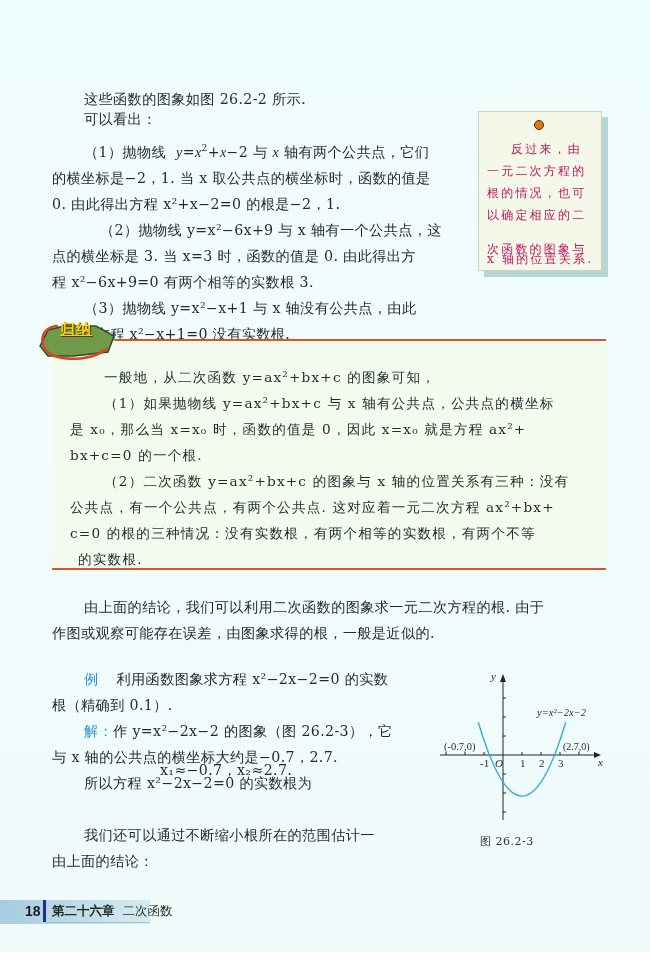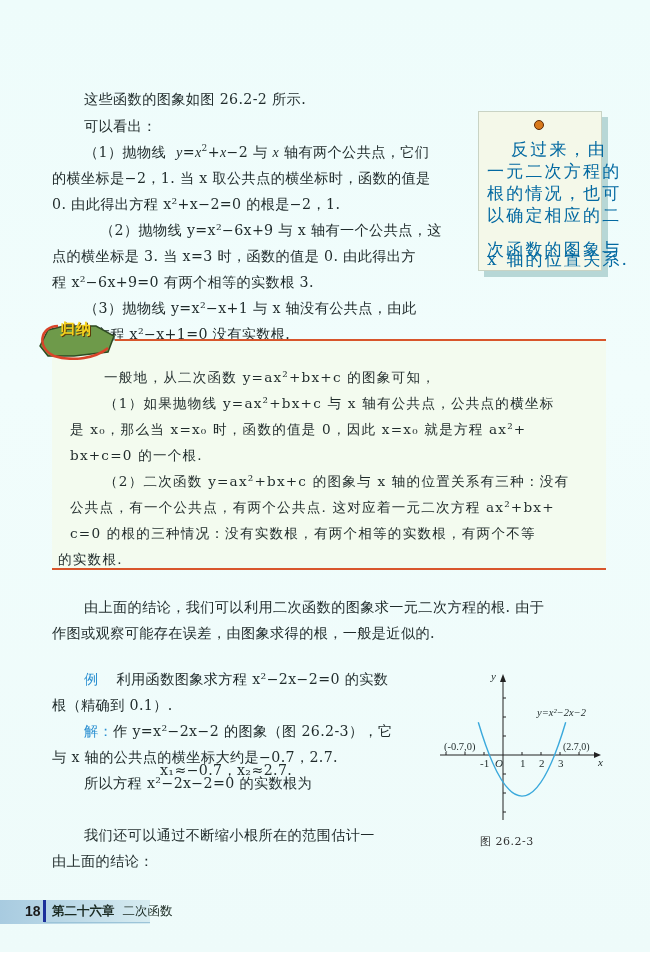--- a/index.html
+++ b/index.html
@@ -24,42 +24,42 @@
   .note {
     position:absolute; left:478px; top:111px; width:122px; height:158px;
     background:#f4f8e9; border:1px solid #c9d3c4;
     box-shadow: 6px 6px 0 #b7d7d6;
   }
   .pin {
     position:absolute; left:55px; top:8px; width:8px; height:8px; border-radius:50%;
     background:#d8791b; border:1px solid #5a2a08;
   }
   .note-line {
-    position:absolute; left:8px; font-size:17px; letter-spacing:2.2px;
-    line-height:18px; white-space:nowrap; color:#0369a1;
+    position:absolute; left:8px; font-size:12px; letter-spacing:2.2px;
+    line-height:18px; white-space:nowrap; color:#be185d;
   }
 
   
   .summary {
     position:absolute; left:52px; top:341px; width:554px; height:229px;
     background:#f3fbef;
   }
   .summary-topbar {
     position:absolute; left:115px; top:339px; width:491px; height:2px; background:#d8552b;
   }
   .summary-bottombar {
     position:absolute; left:52px; top:568px; width:554px; height:2px; background:#d8552b;
   }
   .badge {
     position:absolute; left:34px; top:318px; width:84px; height:42px;
   }
   .badge-label {
     position:absolute; left:60px; top:320px; font-size:15px; font-weight:bold;
     color:#f6d21c; font-family:"DejaVu Sans","Liberation Sans",sans-serif;
-    text-shadow: 1px 1px 0 #5a3a0a; letter-spacing:1px;
+    text-shadow: 1px 1px 0 #5a3a0a; letter-spacing:1px;text-decoration:underline;
   }
   .s-line { position:absolute; font-size:13.6px; line-height:20px; white-space:nowrap; letter-spacing:1.2px; }
 
   .blue-label { color:#2a8fd1; }
 
   
   .figure { position:absolute; left:430px; top:660px; width:200px; height:200px; }
   .fig-caption { position:absolute; left:480px; top:834px; font-size:11px; color:#333; letter-spacing:0.5px;}
 
   
@@ -78,21 +78,21 @@
     font-family:"DejaVu Sans","Liberation Sans",sans-serif; color:#1a2a22; white-space:nowrap;
   }
   .chapter .sub { font-weight:normal; margin-left:8px; }
 </style>
 </head>
 <body>
 
 <div class="page">
 
   <div class="line" style="left:84px;top:89px;">这些函数的图象如图 26.2-2 所示.</div>
-  <div class="line" style="left:84px;top:116px;">可以看出：</div>
+  <div class="line" style="left:84px;top:109px;">可以看出：</div>
 
   <div class="line" style="left:84px;top:142px;">（1）抛物线 </div>
   <div class="line" style="left:176px;top:142px;"><span class="math">y</span>=<span class="math">x</span><sup>2</sup>+<span class="math">x</span>−2 与 <span class="math">x</span> 轴有两个公共点，它们</div>
   <div class="line" style="left:52px;top:168px;">的横坐标是−2，1. 当 x 取公共点的横坐标时，函数的值是</div>
   <div class="line" style="left:52px;top:194px;">0. 由此得出方程 x²+x−2=0 的根是−2，1.</div>
 
   <div class="line" style="left:84px;top:220px;margin-left:16px;">（2）抛物线 y=x²−6x+9 与 x 轴有一个公共点，这</div>
   <div class="line" style="left:52px;top:246px;">点的横坐标是 3. 当 x=3 时，函数的值是 0. 由此得出方</div>
   <div class="line" style="left:52px;top:272px;">程 x²−6x+9=0 有两个相等的实数根 3.</div>
 
@@ -118,21 +118,21 @@
   </svg>
   <div class="badge-label">归纳</div>
 
   <div class="s-line" style="left:104px;top:367px;">一般地，从二次函数 y=ax²+bx+c 的图象可知，</div>
   <div class="s-line" style="left:104px;top:393px;">（1）如果抛物线 y=ax²+bx+c 与 x 轴有公共点，公共点的横坐标</div>
   <div class="s-line" style="left:70px;top:419px;">是 x₀，那么当 x=x₀ 时，函数的值是 0，因此 x=x₀ 就是方程 ax²+</div>
   <div class="s-line" style="left:70px;top:445px;">bx+c=0 的一个根.</div>
   <div class="s-line" style="left:104px;top:471px;">（2）二次函数 y=ax²+bx+c 的图象与 x 轴的位置关系有三种：没有</div>
   <div class="s-line" style="left:70px;top:497px;">公共点，有一个公共点，有两个公共点. 这对应着一元二次方程 ax²+bx+</div>
   <div class="s-line" style="left:70px;top:523px;">c=0 的根的三种情况：没有实数根，有两个相等的实数根，有两个不等</div>
-  <div class="s-line" style="left:58px;top:549px;">的实数根.</div>
+  <div class="s-line" style="left:78px;top:549px;">的实数根.</div>
 
   <div class="line" style="left:52px;top:623px;">作图或观察可能存在误差，由图象求得的根，一般是近似的.</div>
   <div class="line" style="left:84px;top:597px;">由上面的结论，我们可以利用二次函数的图象求一元二次方程的根. 由于</div>
 
   <div class="line" style="left:84px;top:669px;">
     <span class="blue-label">例</span><span style="margin-left:18px">利用函数图象求方程 x²−2x−2=0 的实数</span>
   </div>
   <div class="line" style="left:52px;top:695px;">根（精确到 0.1）.</div>
   <div class="line" style="left:84px;top:721px;">
     <span class="blue-label">解：</span><span>作 y=x²−2x−2 的图象（图 26.2-3），它</span>

